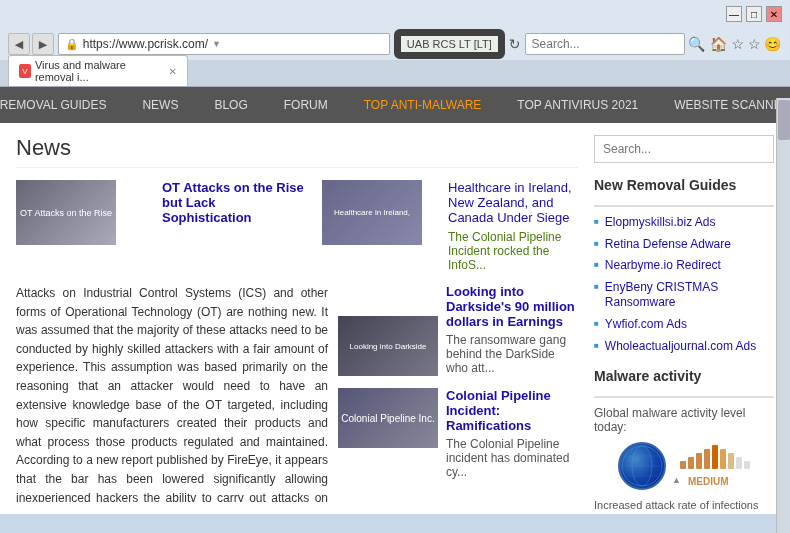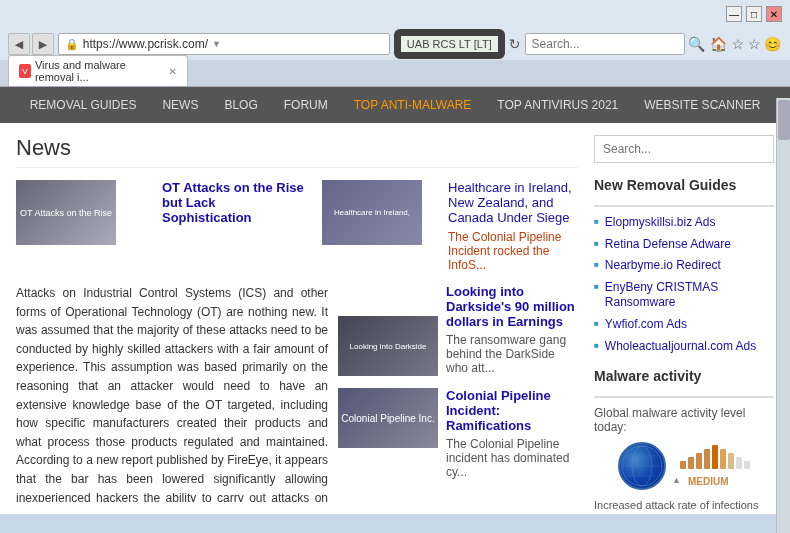--- a/index.html
+++ b/index.html
@@ -27,21 +27,21 @@
 
     .tab-bar { display: flex; align-items: flex-end; padding: 0 8px; height: 26px; background: #c8d4e0; }
     .tab { display: flex; align-items: center; background: white; border: 1px solid #bbb; border-bottom: none; padding: 3px 10px; font-size: 11px; max-width: 180px; border-radius: 3px 3px 0 0; gap: 4px; }
     .tab-favicon { width: 14px; height: 14px; background: #e44; border-radius: 2px; display: flex; align-items: center; justify-content: center; font-size: 8px; color: white; }
     .tab-close { font-size: 10px; color: #888; cursor: pointer; margin-left: 4px; }
 
     
     .website { background: white; height: 427px; overflow: hidden; }
 
     
-    .site-nav { background: #555; display: flex; align-items: center; justify-content: center; height: 36px; gap: 2px; }
+    .site-nav { background: #555; display: flex; align-items: center; justify-content: center; height: 36px; gap: 12px; }
     .site-nav a { color: #ddd; font-size: 12px; padding: 8px 12px; text-decoration: none; white-space: nowrap; }
     .site-nav a.active { color: #ff9900; }
 
     
     .content-wrapper { display: flex; padding: 12px 16px; gap: 16px; height: 391px; overflow: hidden; }
 
     .main-content { flex: 1; overflow: hidden; }
     .page-title { font-size: 22px; font-weight: normal; color: #333; margin-bottom: 12px; border-bottom: 1px solid #eee; padding-bottom: 6px; }
 
     .articles-grid { display: flex; gap: 16px; margin-bottom: 12px; }
@@ -143,21 +143,21 @@
 
         </div>
 
         <div style="width:110px;flex-shrink:0;">
           <div class="article-thumb article-thumb-hc">
             <span style="font-size:8px;color:white;text-align:center;padding:3px;">Healthcare in Ireland,</span>
           </div>
         </div>
         <div style="width:130px;flex-shrink:0;">
           <h3 style="font-size:13px;font-weight:normal;color:#1a0dab;margin-bottom:5px;cursor:pointer;">Healthcare in Ireland, New Zealand, and Canada Under Siege</h3>
-          <p style="font-size:12px;color:#c2410c;">The Colonial Pipeline Incident rocked the InfoS...</p>
+          <p style="font-size:12px;color:#4d7c0f;">The Colonial Pipeline Incident rocked the InfoS...</p>
         </div>
       </div>
 
       <div style="display:flex;gap:10px;">
         <div style="flex:1;">
           <p class="full-article-text">Attacks on Industrial Control Systems (ICS) and other forms of Operational Technology (OT) are nothing new. It was assumed that the majority of these attacks need to be conducted by highly skilled attackers with a fair amount of experience. This assumption was based primarily on the reasoning that an attacker would need to have an extensive knowledge base of the OT targeted, including how specific manufacturers created their products and what process those products regulated and maintained. According to a new report published by FireEye, it appears that the bar has been lowered significantly allowing inexperienced hackers the ability to carry out attacks on OT infrastructure. For state-sponsored groups and experienced financially motivated hacking groups, the typical suspects behind such attacks often what was needed was the development of custom malware and exploiting zero-day vulnerabilities unknown to manuf...</p>
         </div>
 
         <div style="width:240px;flex-shrink:0;">
 

